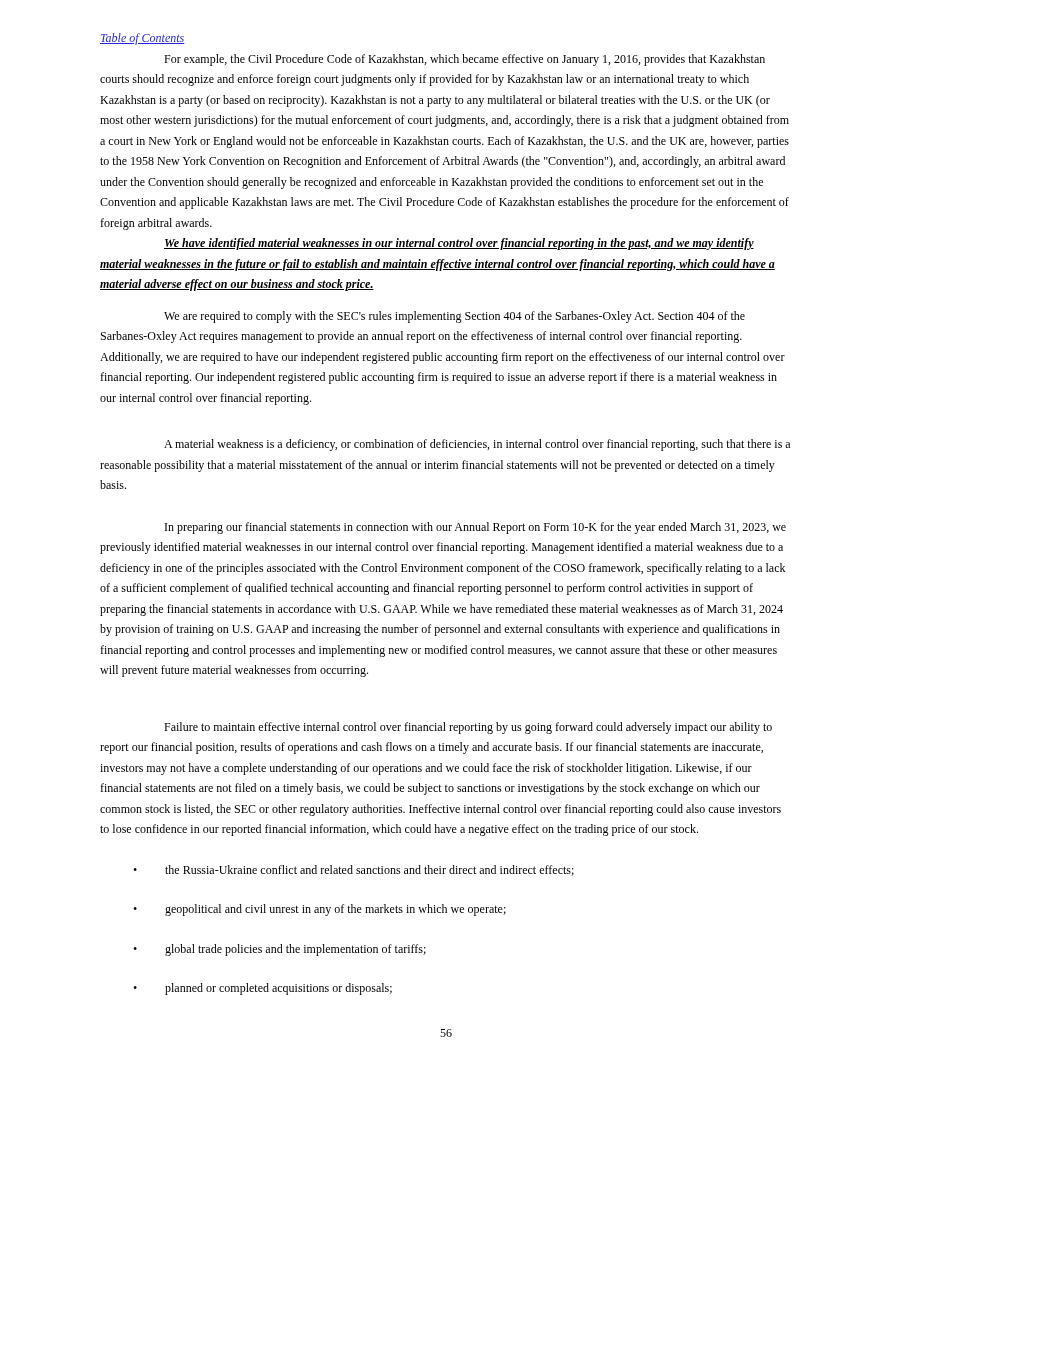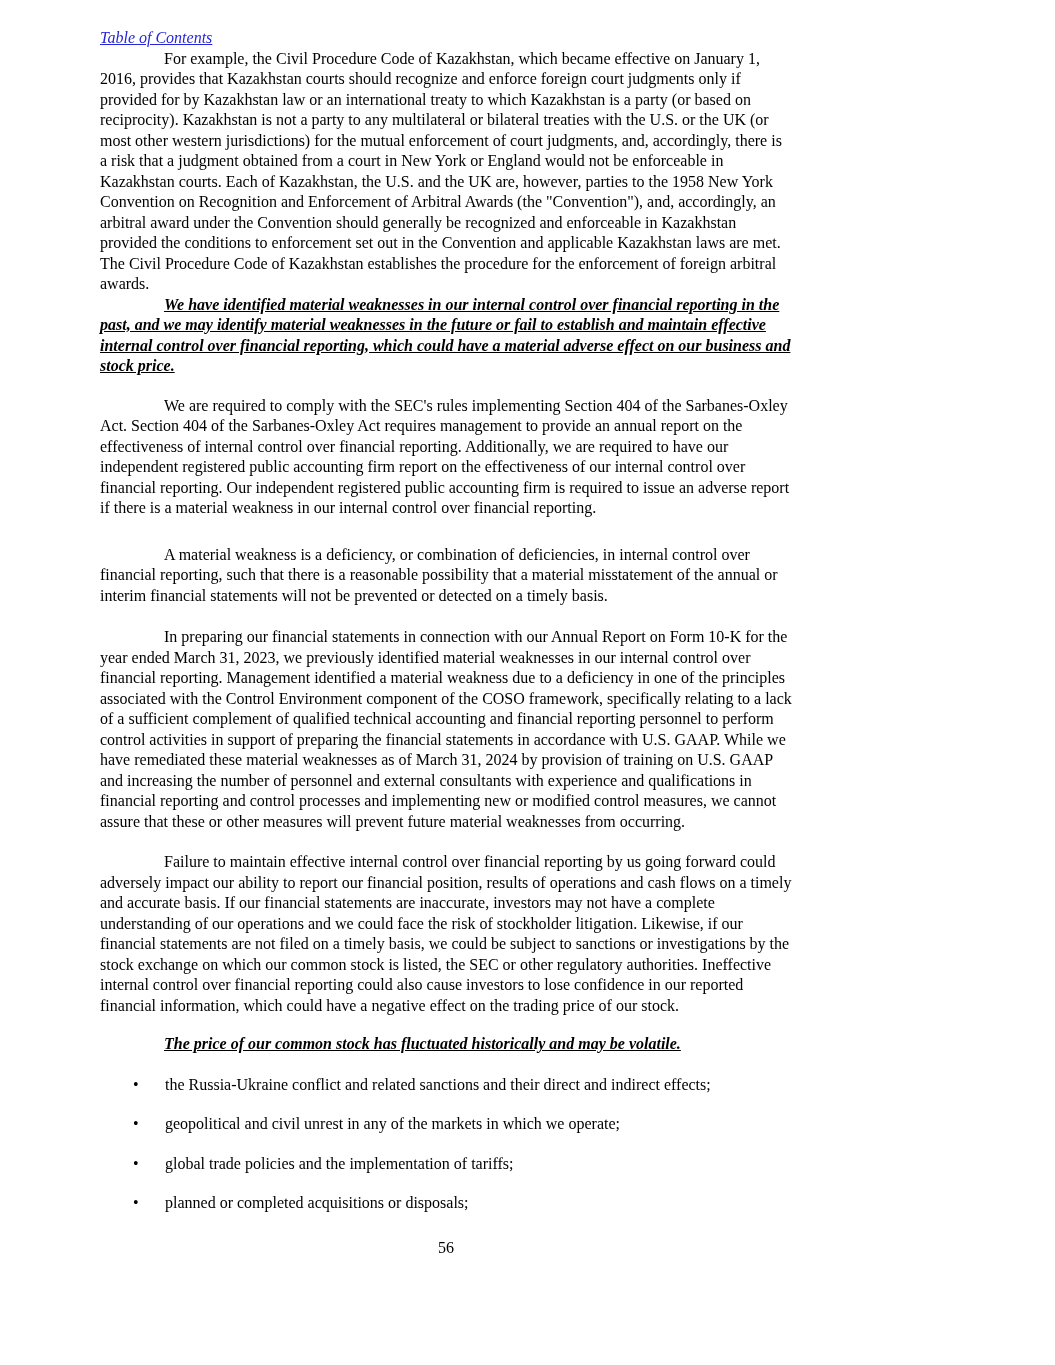--- a/index.html
+++ b/index.html
@@ -5,40 +5,40 @@
   html, body { margin: 0; padding: 0; background: #ffffff; }
   .page {
     position: relative;
     width: 892px;
     height: 1365px;
     box-sizing: border-box;
     padding: 28px 100px 0 100px;
     background: #ffffff;
     color: #000000;
     font-family: "Liberation Serif", serif;
-    font-size: 16px;
+    font-size: 12px;
     line-height: 20.5px;
     overflow: hidden;
     text-align: left;
   }
   a.toc-link {
     color: #2626d8;
     font-style: italic;
     text-decoration: underline;
     cursor: pointer;
   }
   p { margin: 0; padding: 0; }
   .indent { text-indent: 64px; }
   .bold { font-weight: bold; }
   .bold-italic { font-weight: bold; font-style: italic; text-decoration: underline; }
   .mt-30 { margin-top: 30px; }
   .mt-26 { margin-top: 26px; }
   .mt-21 { margin-top: 21px; }
-  .mt-20 { margin-top: 20px; }
-  .mt-19 { margin-top: 19px; }
+  .mt-20 { margin-top: 36px; }
+  .mt-19 { margin-top: 11px; }
   .mt-18 { margin-top: 18px; }
   .mt-17 { }
   .bullet-row {
     display: flex;
     padding-left: 33px;
     margin-top: 19px;
   }
   .bullet-row.first { margin-top: 20px; }
   .bullet-marker {
     flex: 0 0 32px;
@@ -64,21 +64,20 @@
 
   <p class="indent mt-19">We are required to comply with the SEC's rules implementing Section 404 of the Sarbanes-Oxley Act. Section 404 of the Sarbanes-Oxley Act requires management to provide an annual report on the effectiveness of internal control over financial reporting. Additionally, we are required to have our independent registered public accounting firm report on the effectiveness of our internal control over financial reporting. Our independent registered public accounting firm is required to issue an adverse report if there is a material weakness in our internal control over financial reporting.</p>
 
   <p class="indent mt-26">A material weakness is a deficiency, or combination of deficiencies, in internal control over financial reporting, such that there is a reasonable possibility that a material misstatement of the annual or interim financial statements will not be prevented or detected on a timely basis.</p>
 
   <p class="indent mt-21">In preparing our financial statements in connection with our Annual Report on Form 10-K for the year ended March 31, 2023, we previously identified material weaknesses in our internal control over financial reporting. Management identified a material weakness due to a deficiency in one of the principles associated with the Control Environment component of the COSO framework, specifically relating to a lack of a sufficient complement of qualified technical accounting and financial reporting personnel to perform control activities in support of preparing the financial statements in accordance with U.S. GAAP. While we have remediated these material weaknesses as of March 31, 2024 by provision of training on U.S. GAAP and increasing the number of personnel and external consultants with experience and qualifications in financial reporting and control processes and implementing new or modified control measures, we cannot assure that these or other measures will prevent future material weaknesses from occurring.</p>
 
   <p class="indent mt-20">Failure to maintain effective internal control over financial reporting by us going forward could adversely impact our ability to report our financial position, results of operations and cash flows on a timely and accurate basis. If our financial statements are inaccurate, investors may not have a complete understanding of our operations and we could face the risk of stockholder litigation. Likewise, if our financial statements are not filed on a timely basis, we could be subject to sanctions or investigations by the stock exchange on which our common stock is listed, the SEC or other regulatory authorities. Ineffective internal control over financial reporting could also cause investors to lose confidence in our reported financial information, which could have a negative effect on the trading price of our stock.</p>
 
 
-  <p class="indent bold-italic mt-18">The price of our common stock has fluctuated historically and may be volatile.</p>
 
 
   <div class="bullet-row first">
     <span class="bullet-marker">•</span>
     <span class="bullet-text">the Russia-Ukraine conflict and related sanctions and their direct and indirect effects;</span>
   </div>
 
   <div class="bullet-row">
     <span class="bullet-marker">•</span>
     <span class="bullet-text">geopolitical and civil unrest in any of the markets in which we operate;</span>

